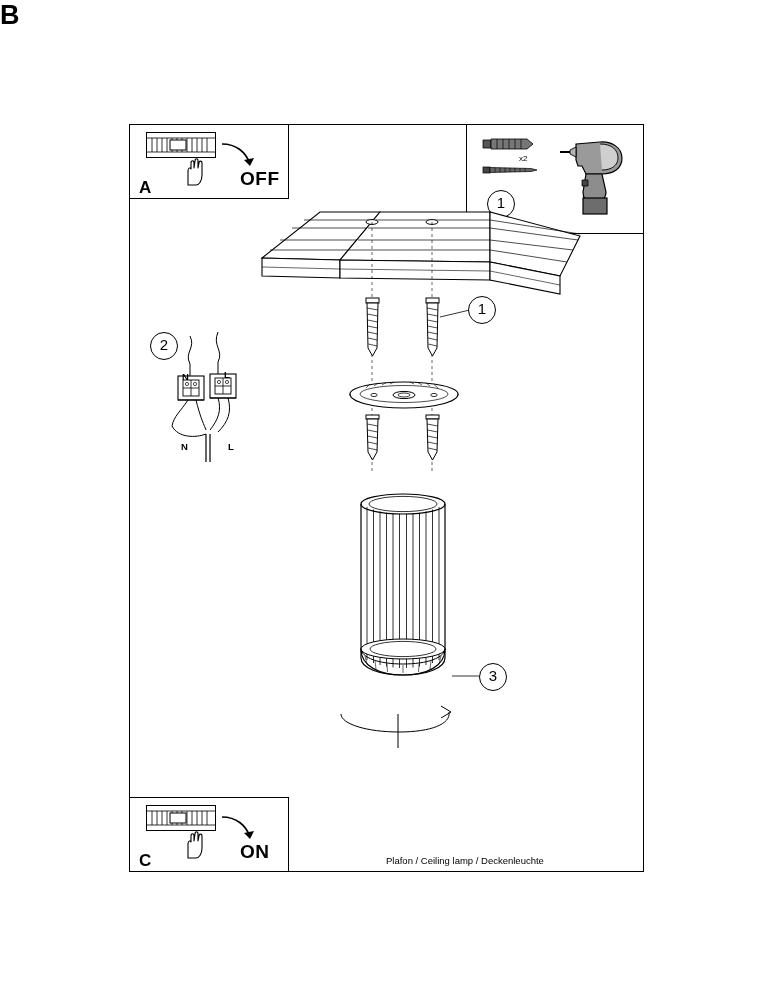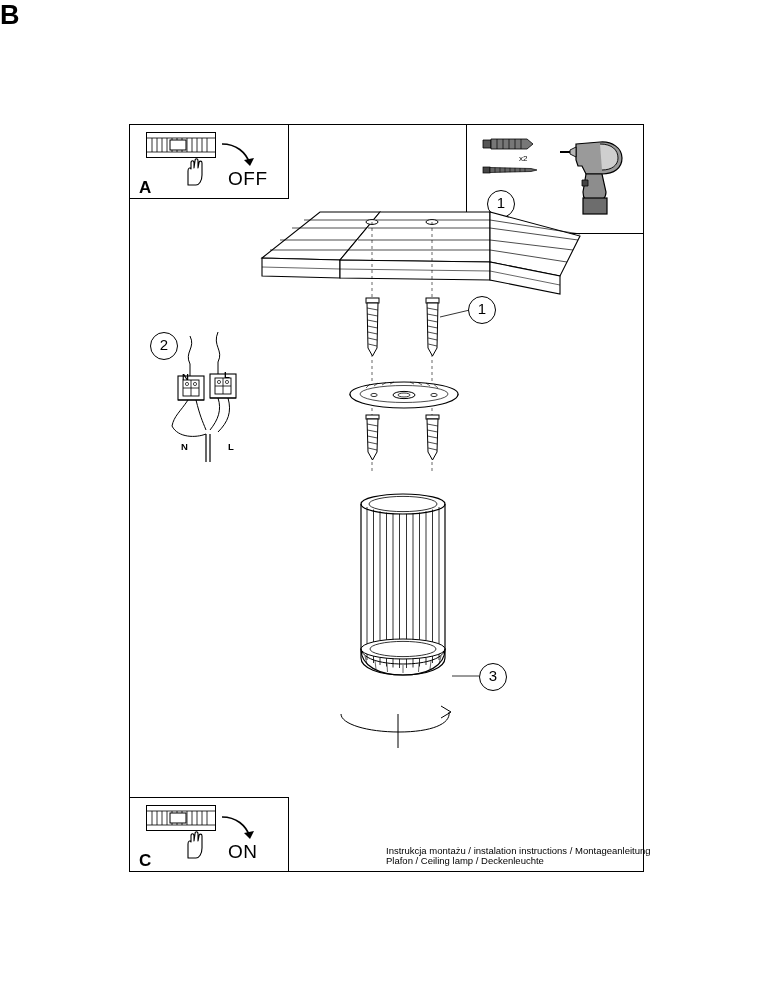--- a/index.html
+++ b/index.html
@@ -64,22 +64,23 @@
     font-weight: bold;
     font-family: "Liberation Sans", sans-serif;
   }
   .letter-big {
     font-size: 27px;
     font-weight: bold;
   }
   .onoff {
     position: absolute;
     font-size: 19px;
-    font-weight: normal;
+    font-weight: bold;
     letter-spacing: 0.5px;
+    margin-left: 12px;
   }
   .callout {
     position: absolute;
     width: 26px;
     height: 26px;
     border: 1.4px solid #000;
     border-radius: 50%;
     font-size: 15px;
     line-height: 24px;
     text-align: center;
@@ -462,16 +463,15 @@
   <div class="abs" style="left:216px; top:813px;">
     <svg width="44" height="38" viewBox="0 0 44 38">
       <path d="M6 4 C20 4 30 12 34 24" fill="none" stroke="#000" stroke-width="1.6"></path>
       <path d="M34 26 L28 20 L38 18 Z" fill="#000"></path>
     </svg>
   </div>
 
   <div class="letter" style="left:139px; top:851px;">C</div>
   <div class="onoff" style="left:228px; top:841px;">ON</div>
 
-  <div class="footer" style="left:386px; top:843px;">Instrukcja montażu / instalation instructions / Montageanleitung</div>
   <div class="footer" style="left:386px; top:853px;">Plafon / Ceiling lamp / Deckenleuchte</div>
 
 </div>
 
 </body></html>

